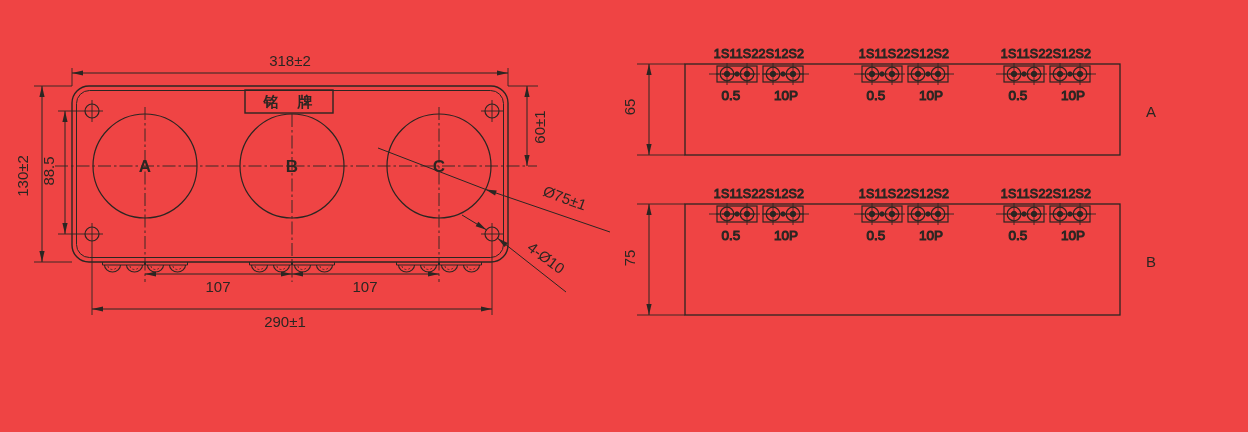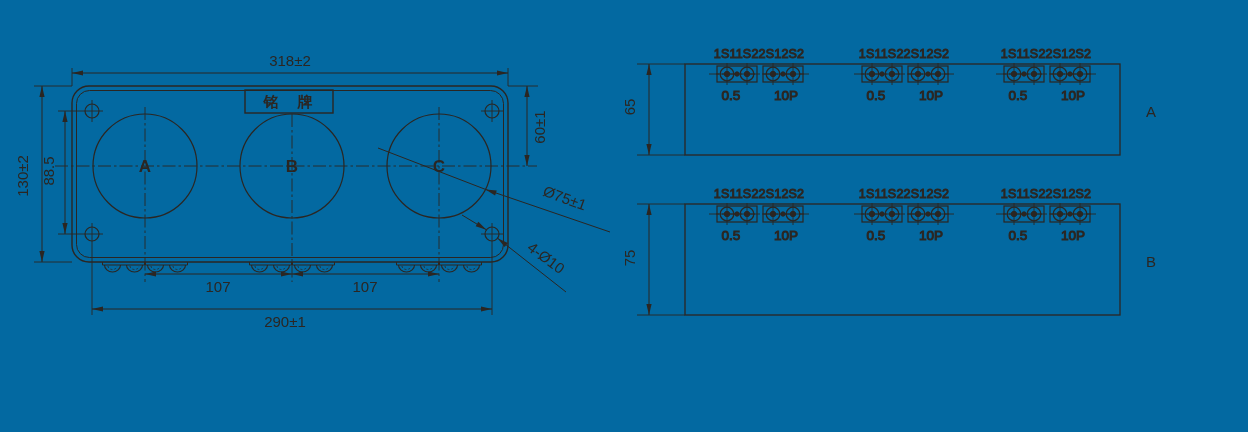--- a/index.html
+++ b/index.html
@@ -1,16 +1,16 @@
 <!DOCTYPE html>
 <html><head>
 <meta charset="utf-8">
 <style>
   html,body{margin:0;padding:0;background:#ffffff;}
-  #canvas{position:relative;width:1248px;height:432px;background:#0369a1;overflow:hidden;
+  #canvas{position:relative;width:1248px;height:432px;background:#ef4444;overflow:hidden;
           font-family:"Liberation Sans","DejaVu Sans",sans-serif;}
   svg text{fill:#2b2622;font-family:"Liberation Sans","DejaVu Sans",sans-serif;}
   .dimtxt{font-size:15px;}
   .smalltxt{font-size:13.5px;}
   .tlabel{font-size:12.5px;letter-spacing:.2px;}
   .holelbl{font-size:17px;font-weight:600;}
   .viewlbl{font-size:15px;}
   .nplbl{font-size:15px;font-weight:600;letter-spacing:2px;}
 </style>
 </head>

